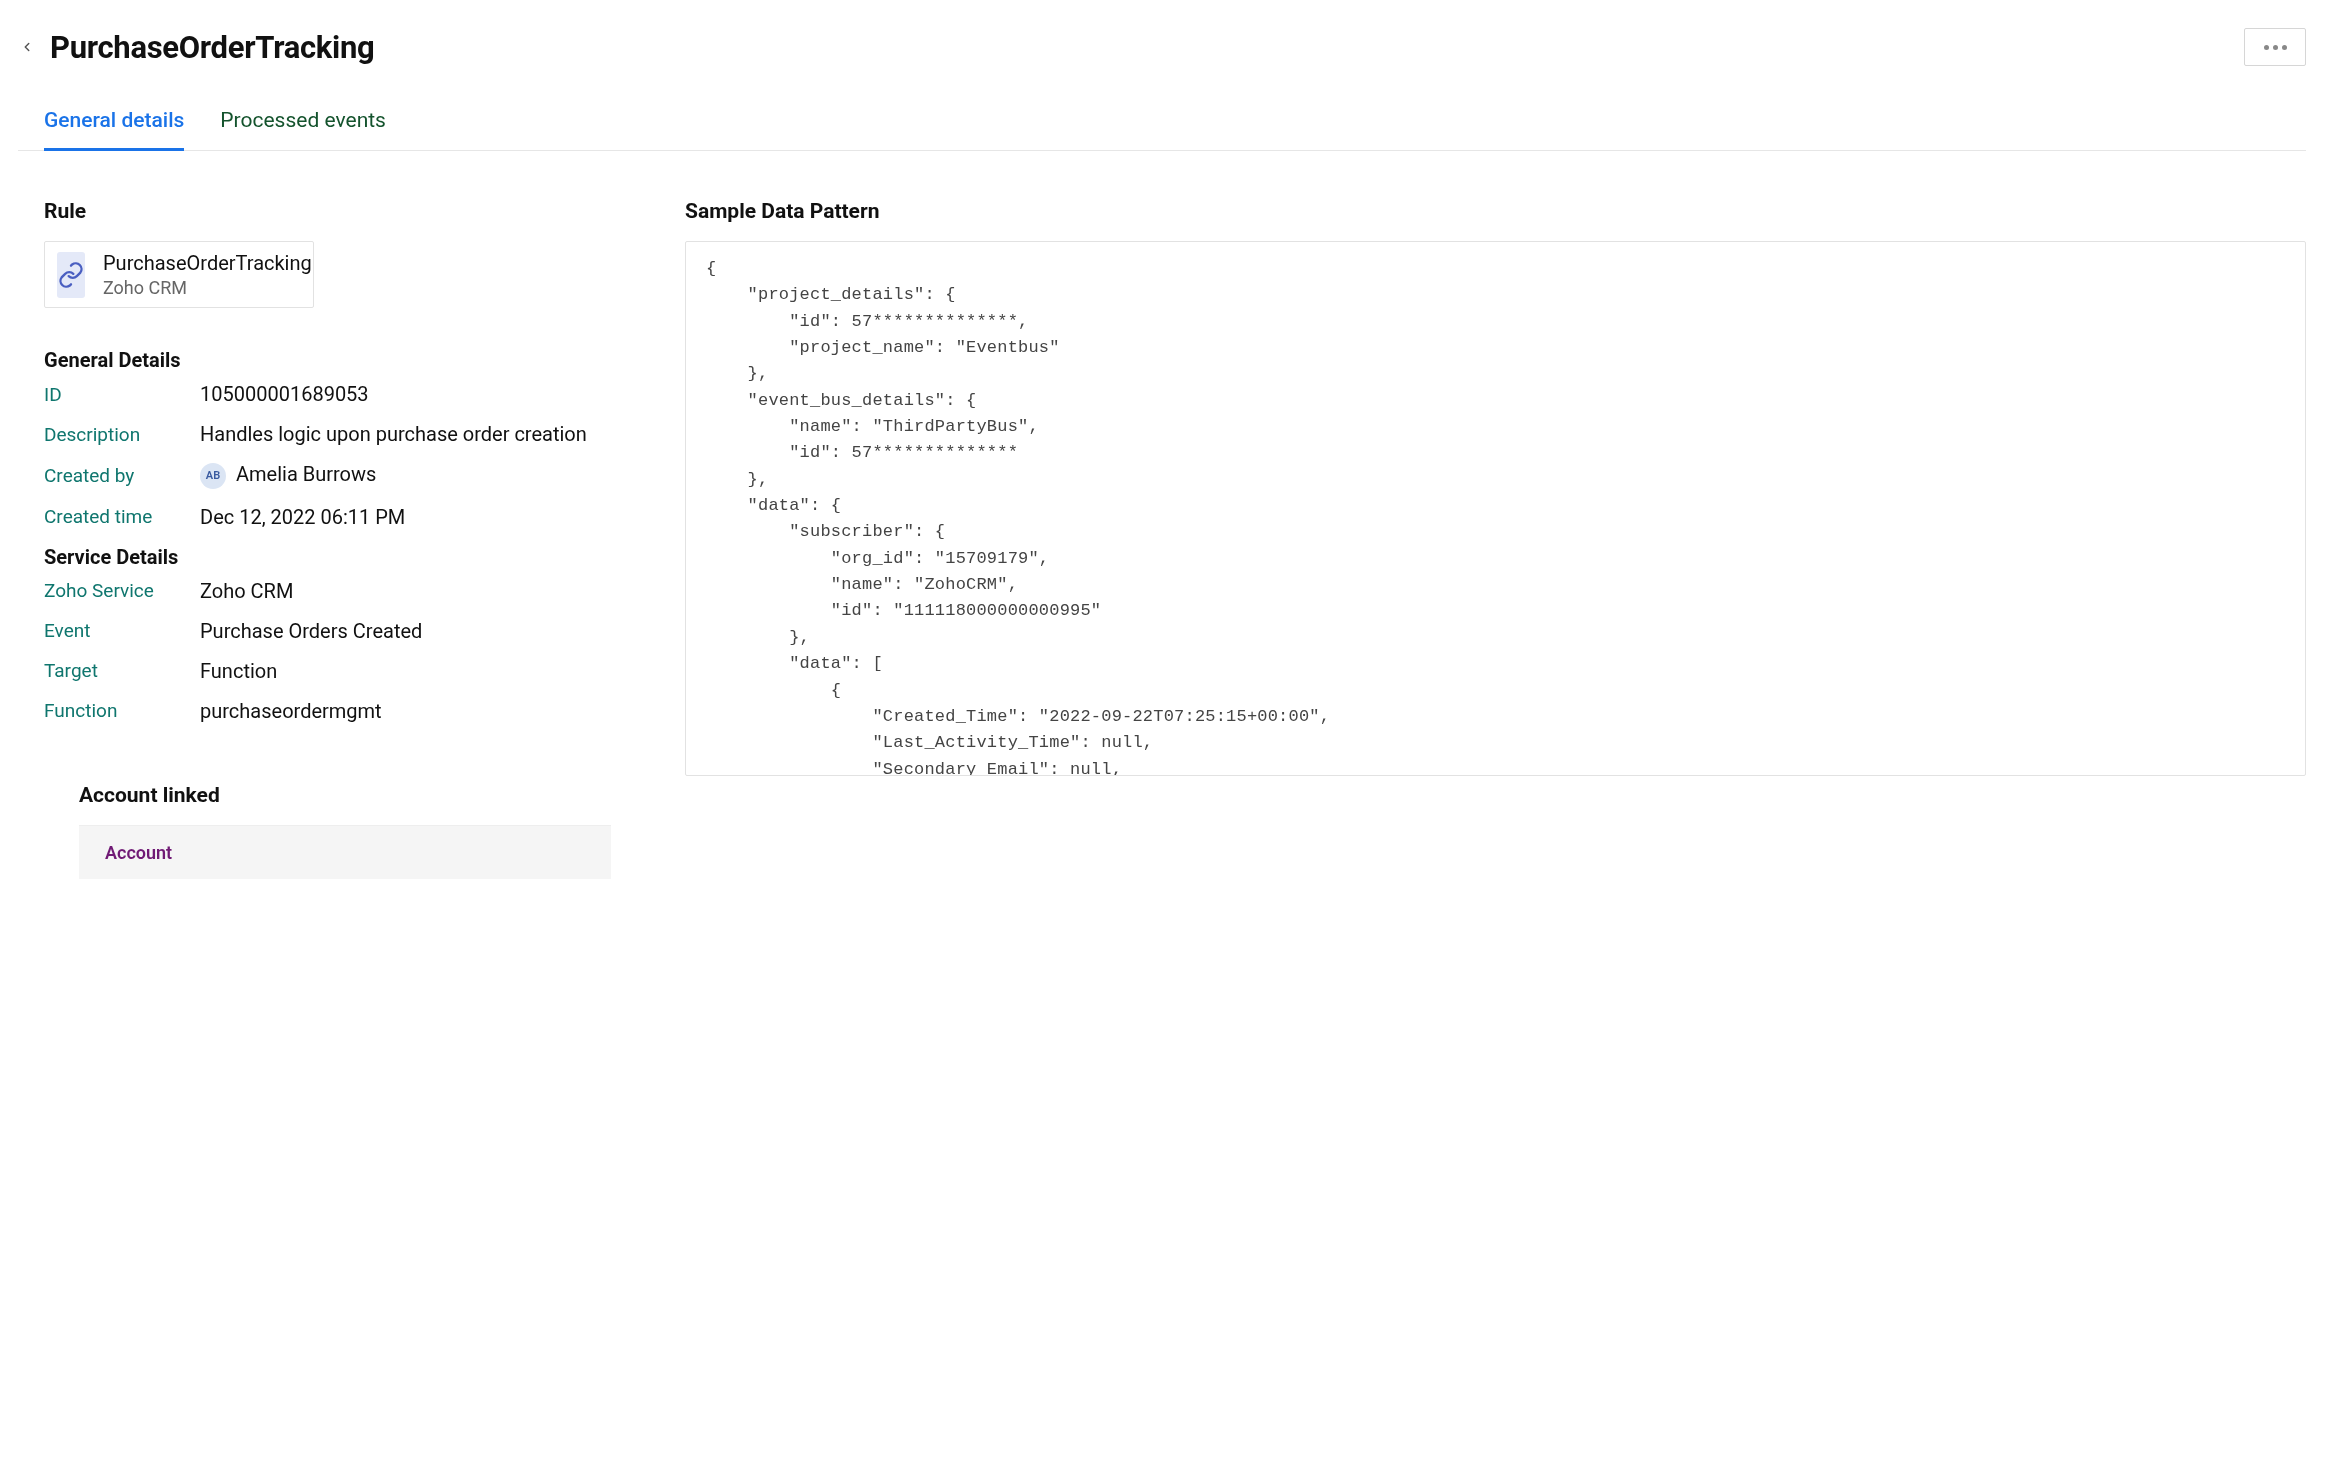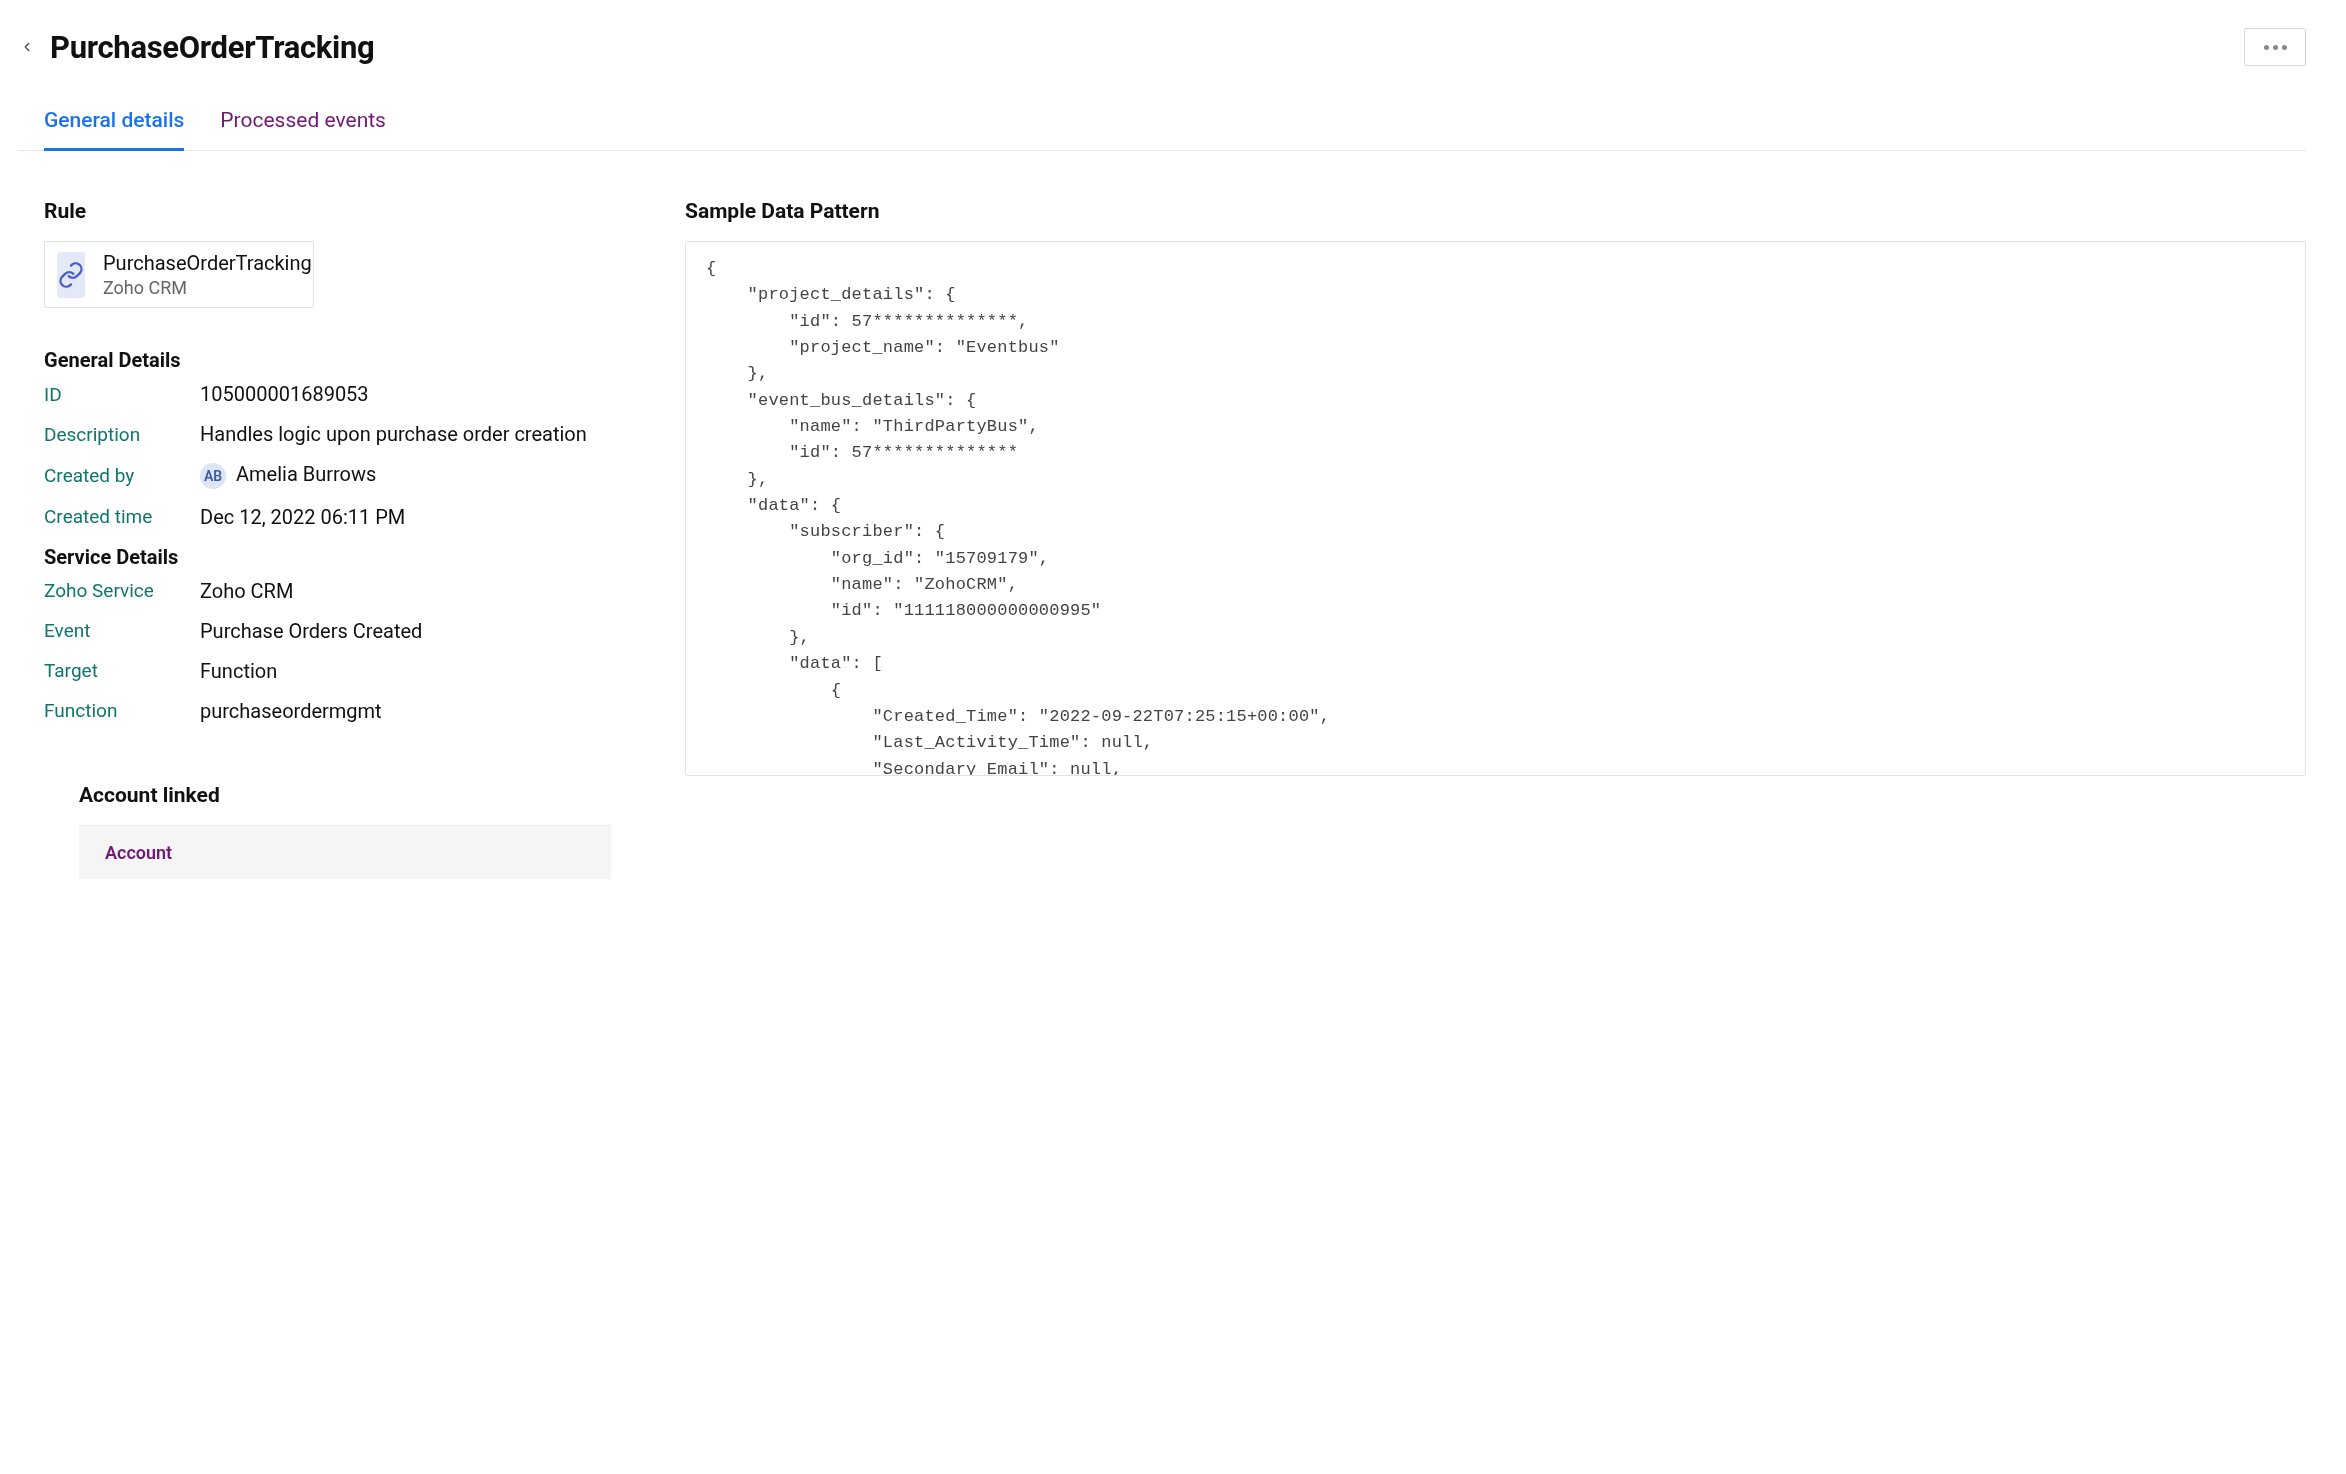--- a/index.html
+++ b/index.html
@@ -55,21 +55,21 @@
   .tabs {
     display: flex;
     gap: 36px;
     border-bottom: 1px solid #e6e6e6;
     margin-top: 22px;
     padding-left: 26px;
   }
   .tab {
     font-size: 21px;
     padding: 0 0 16px 0;
-    color: #701a75;
+    color: #14532d;
     cursor: pointer;
     border-bottom: 3px solid transparent;
     margin-bottom: -1px;
   }
   .tab.active {
     color: #1a73e8;
     border-bottom-color: #1a73e8;
     font-weight: 500;
   }
 
@@ -139,21 +139,21 @@
   .detail-value {
     font-size: 20px;
     color: #111;
   }
   .avatar-chip {
     width: 26px;
     height: 26px;
     border-radius: 50%;
     background: #dbe5f4;
     color: #3a5ba0;
-    font-size: 14px;
+    font-size: 11px;
     font-weight: 600;
     display: inline-flex;
     align-items: center;
     justify-content: center;
     margin-right: 10px;
     vertical-align: middle;
   }
 
   .code-block {
     border: 1px solid #e2e2e2;

